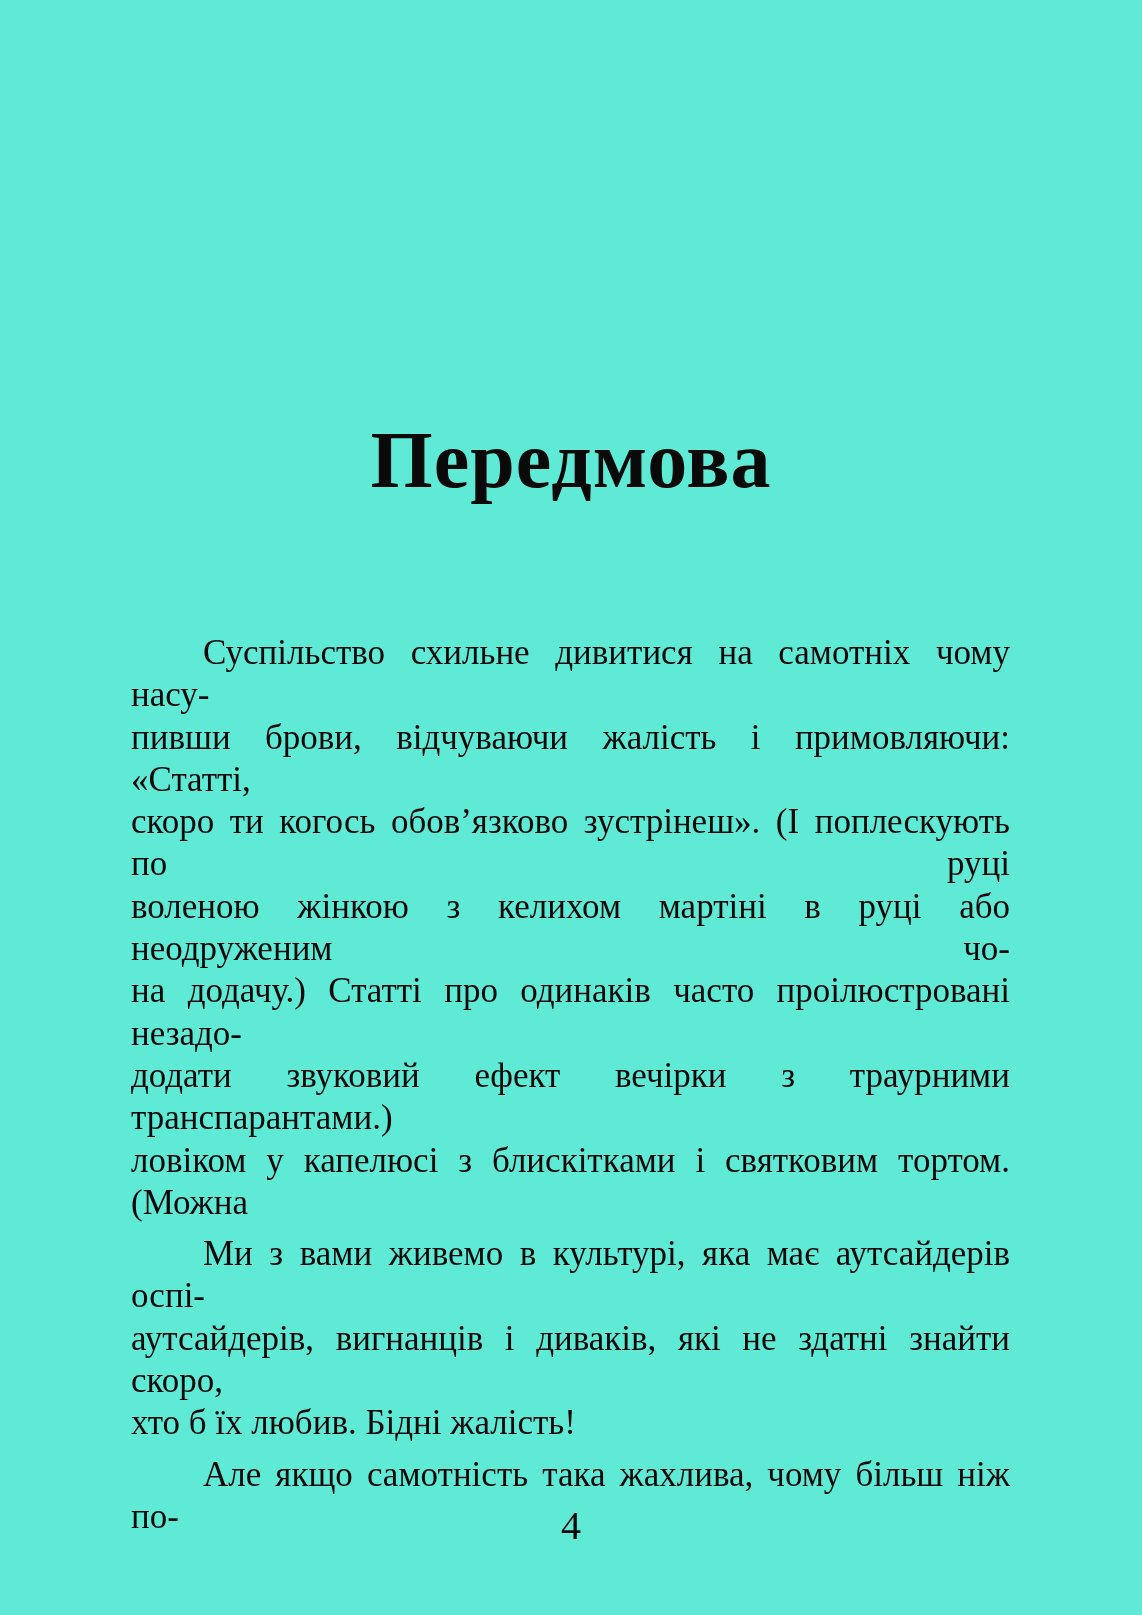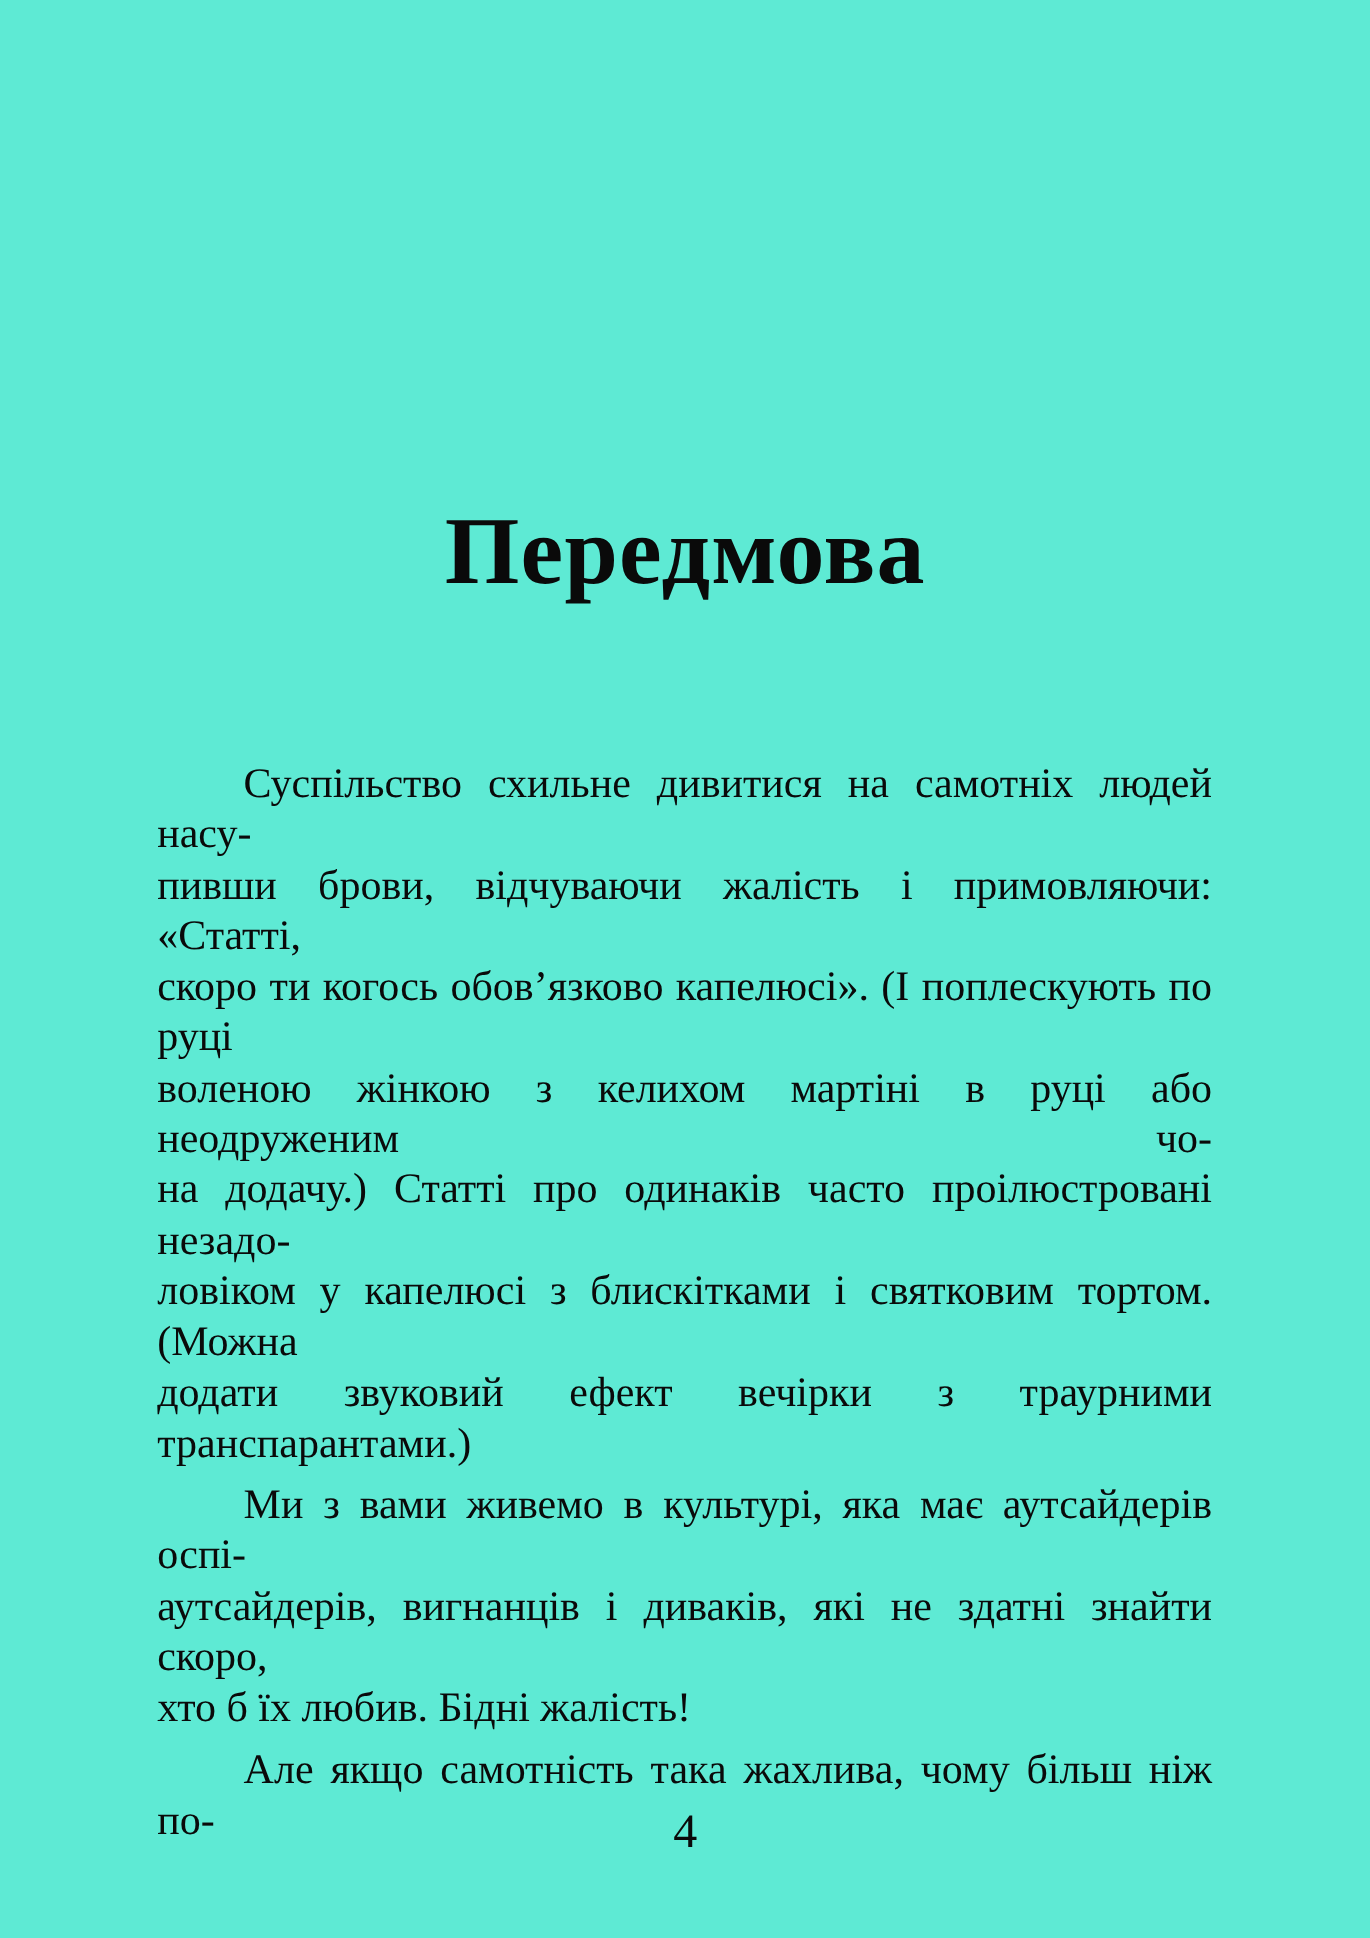--- a/index.html
+++ b/index.html
@@ -61,27 +61,27 @@
   }
 </style>
 </head>
 <body>
 
 <div class="page">
   <h1 class="title">Передмова</h1>
 
   <div class="body-text">
       <div class="paragraph">
-        <div class="line first">Суспільство схильне дивитися на самотніх людей насу-</div>
+        <div class="line first">Суспільство схильне дивитися на самотніх чому насу-</div>
         <div class="line">пивши брови, відчуваючи жалість і примовляючи: «Статті,</div>
-        <div class="line">скоро ти когось обов’язково капелюсі». (І поплескують по руці</div>
+        <div class="line">скоро ти когось обов’язково зустрінеш». (І поплескують по руці</div>
         <div class="line">воленою жінкою з келихом мартіні в руці або неодруженим чо-</div>
         <div class="line">на додачу.) Статті про одинаків часто проілюстровані незадо-</div>
+        <div class="line last">додати звуковий ефект вечірки з траурними транспарантами.)</div>
         <div class="line">ловіком у капелюсі з блискітками і святковим тортом. (Можна</div>
-        <div class="line last">додати звуковий ефект вечірки з траурними транспарантами.)</div>
       </div>
       <div class="paragraph">
         <div class="line first">Ми з вами живемо в культурі, яка має аутсайдерів оспі-</div>
         <div class="line">аутсайдерів, вигнанців і диваків, які не здатні знайти скоро,</div>
         <div class="line last">хто б їх любив. Бідні жалість!</div>
       </div>
       <div class="paragraph">
         <div class="line first">Але якщо самотність така жахлива, чому більш ніж по-</div>
       </div>
     </div>

